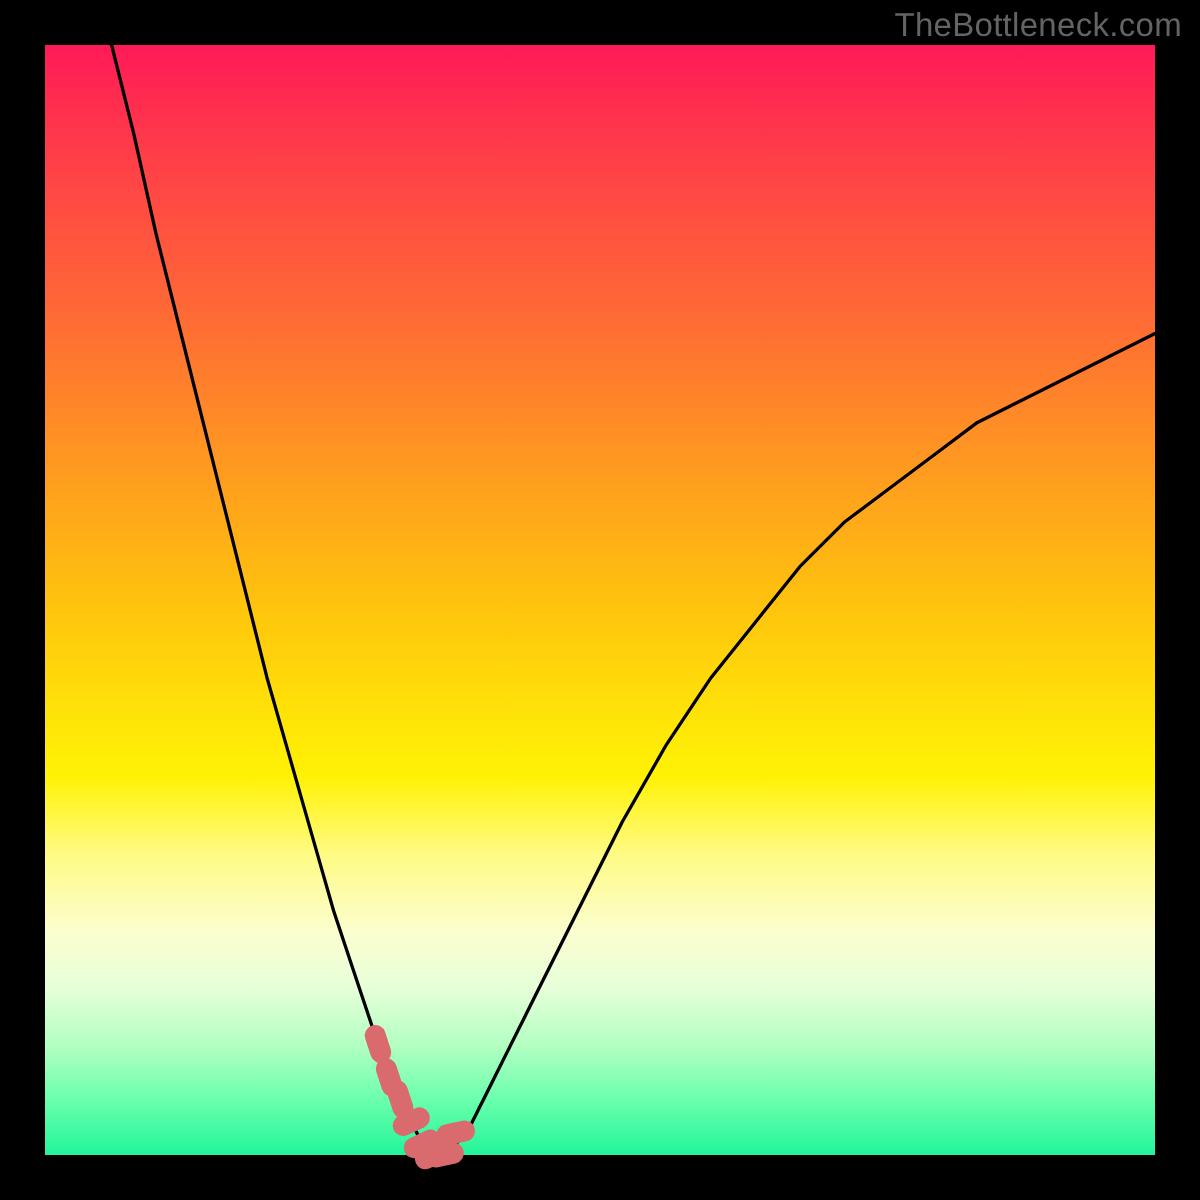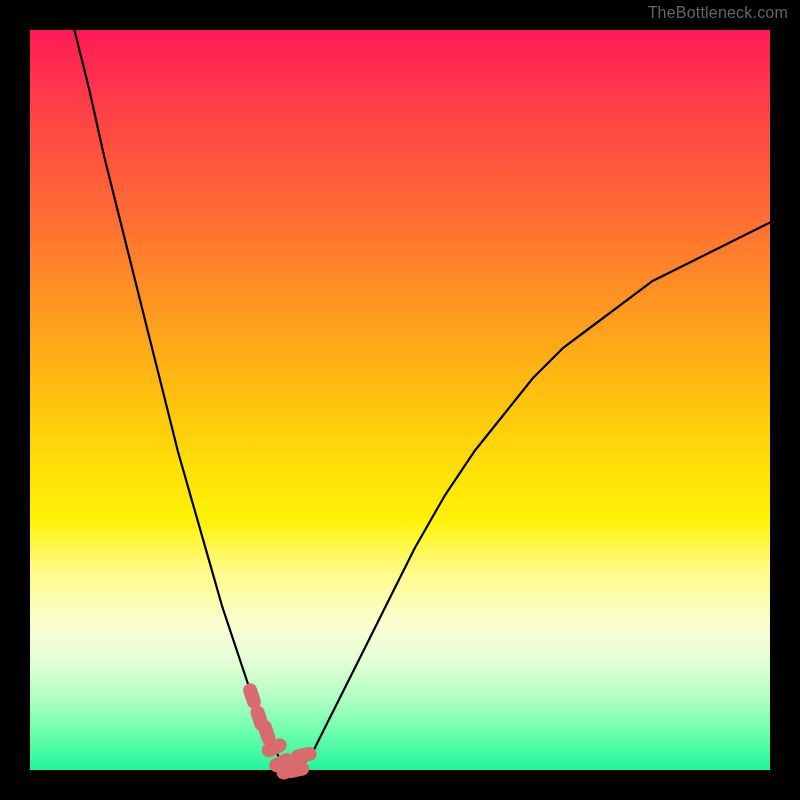--- a/index.html
+++ b/index.html
@@ -47,21 +47,21 @@
     top: 0;
     width: 740px;
     height: 740px;
     overflow: visible;
   }
   .watermark {
     position: absolute;
     top: 4px;
     right: 12px;
     color: #646464;
-    font-size: 16px;
+    font-size: 22px;
     font-weight: 500;
     letter-spacing: 0.2px;
     user-select: none;
   }
 </style>
 </head>
 <body>
 
 <div class="frame">
   <div class="plot-area">

